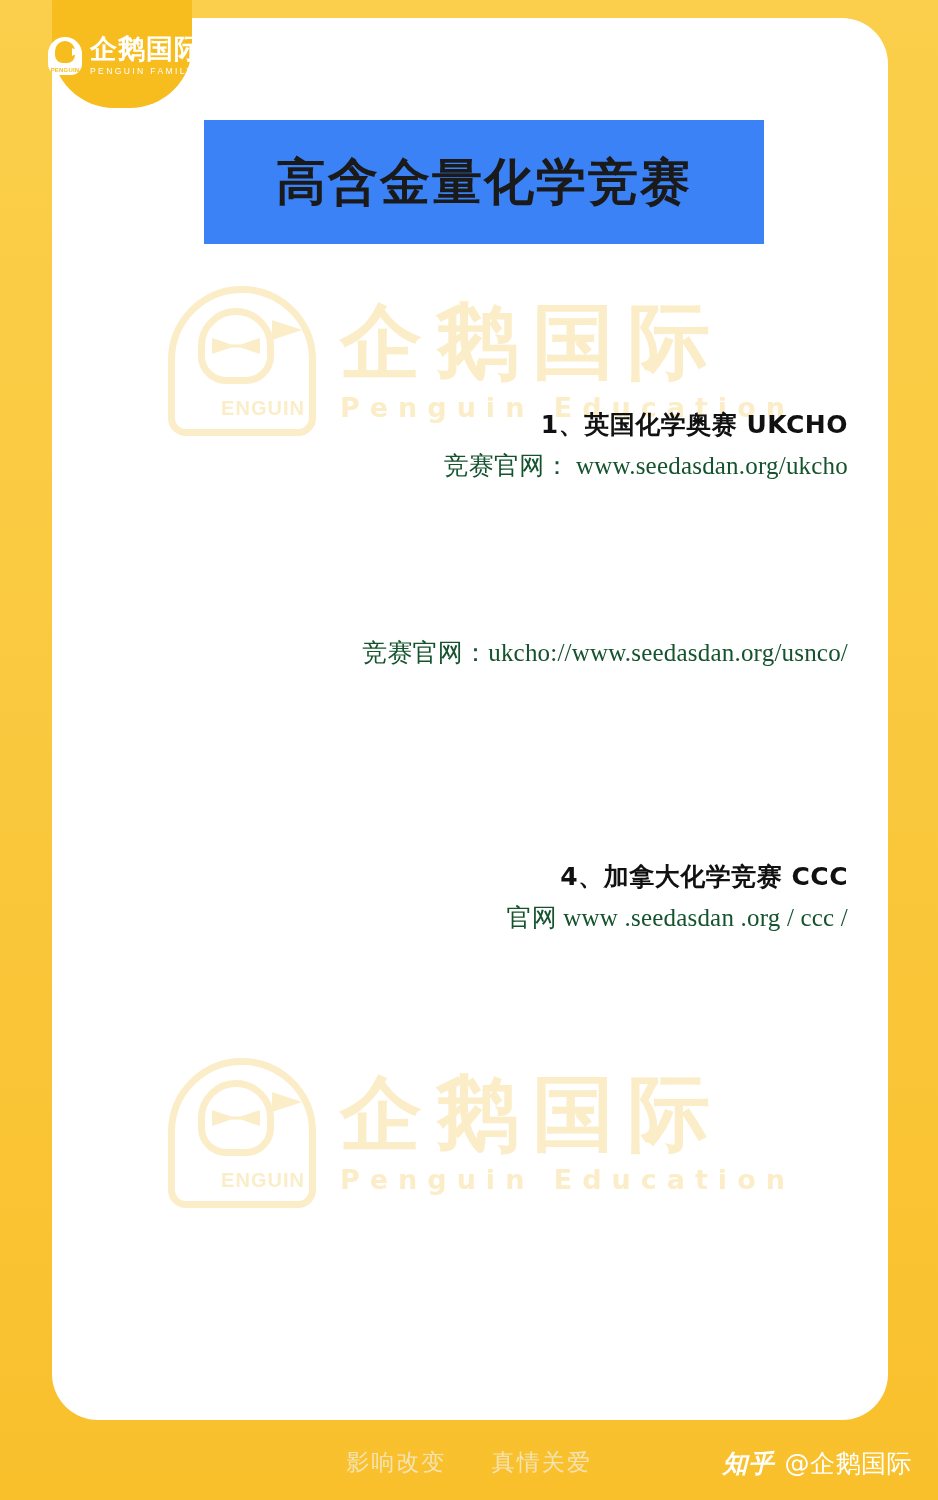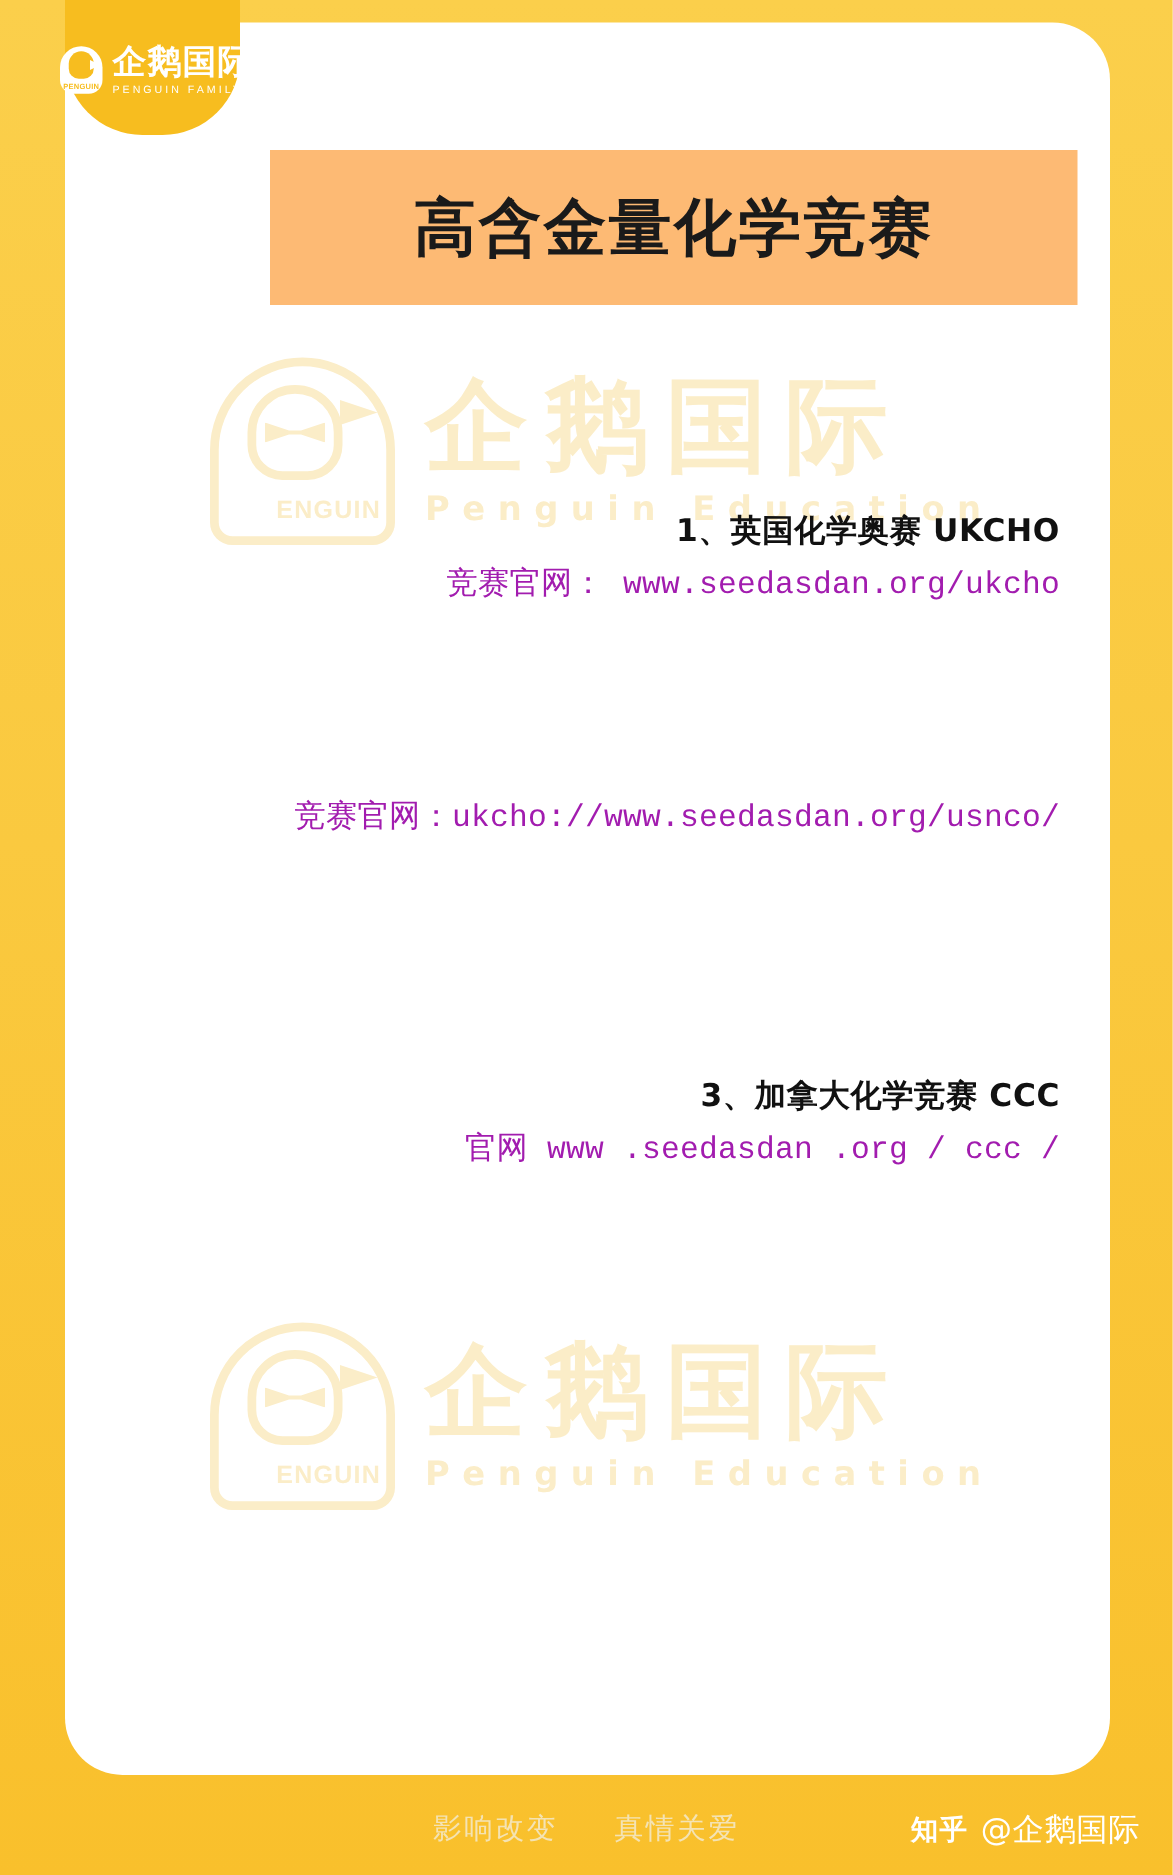--- a/index.html
+++ b/index.html
@@ -108,25 +108,25 @@
   .logo-en {
     font-size: 8.5px;
     color: #ffffff;
     letter-spacing: 2.4px;
     margin-top: 4px;
   }
 
   
   .title-band {
     position: absolute;
-    left: 164px;
+    left: 152px;
     top: 102px;
-    width: 646px;
+    width: 560px;
     height: 124px;
-    background: #fdba74;
+    background: #3b82f6;
     display: flex;
     align-items: center;
     justify-content: center;
   }
   .title-band .title-text {
     font-family: "DejaVu Sans", sans-serif;
     font-size: 50px;
     font-weight: bold;
     color: #1a1a1a;
     letter-spacing: 2px;
@@ -232,23 +232,23 @@
   .entry-heading {
     font-family: "DejaVu Sans", sans-serif;
     font-size: 25px;
     font-weight: bold;
     color: #111111;
     letter-spacing: .5px;
     margin: 0 0 8px 0;
     white-space: nowrap;
   }
   .entry-link {
-    font-family: Liberation Mono, monospace;
+    font-family: Liberation Serif, serif;
     font-size: 25px;
-    color: #a21caf;
+    color: #14532d;
     letter-spacing: .2px;
     margin: 0;
     white-space: nowrap;
   }
   #entry-1 { top: 390px; }
   #entry-2 { top: 618px; }
   #entry-3 { top: 842px; }
 
   
   .footer-slogan {
@@ -269,24 +269,25 @@
     position: absolute;
     right: 26px;
     bottom: 20px;
     display: flex;
     align-items: center;
     gap: 10px;
     z-index: 5;
   }
   .zhihu-logo {
     font-family: "DejaVu Sans", sans-serif;
-    font-size: 22px;
+    font-size: 25px;
     color: #ffffff;
     font-weight: bold;
     letter-spacing: 1px;
+    font-style: italic;
   }
   .zhihu-user {
     font-family: "DejaVu Sans", sans-serif;
     font-size: 25px;
     color: #ffffff;
     letter-spacing: .5px;
   }
 </style>
 </head>
 <body>
@@ -329,21 +330,21 @@
 
     <div class="entries">
       <div class="entry" id="entry-1">
         <p class="entry-heading">1、英国化学奥赛 UKCHO</p>
         <p class="entry-link">竞赛官网： www.seedasdan.org/ukcho</p>
       </div>
       <div class="entry" id="entry-2">
         <p class="entry-link">竞赛官网：ukcho://www.seedasdan.org/usnco/</p>
       </div>
       <div class="entry" id="entry-3">
-        <p class="entry-heading">3、加拿大化学竞赛 CCC</p>
+        <p class="entry-heading">4、加拿大化学竞赛 CCC</p>
         <p class="entry-link">官网 www .seedasdan .org / ccc /</p>
       </div>
     </div>
 
   </div>
 
   <div class="logo-tab"></div>
   <div class="logo-wrap">
     <div class="logo-mark">
       <div class="body"></div>

